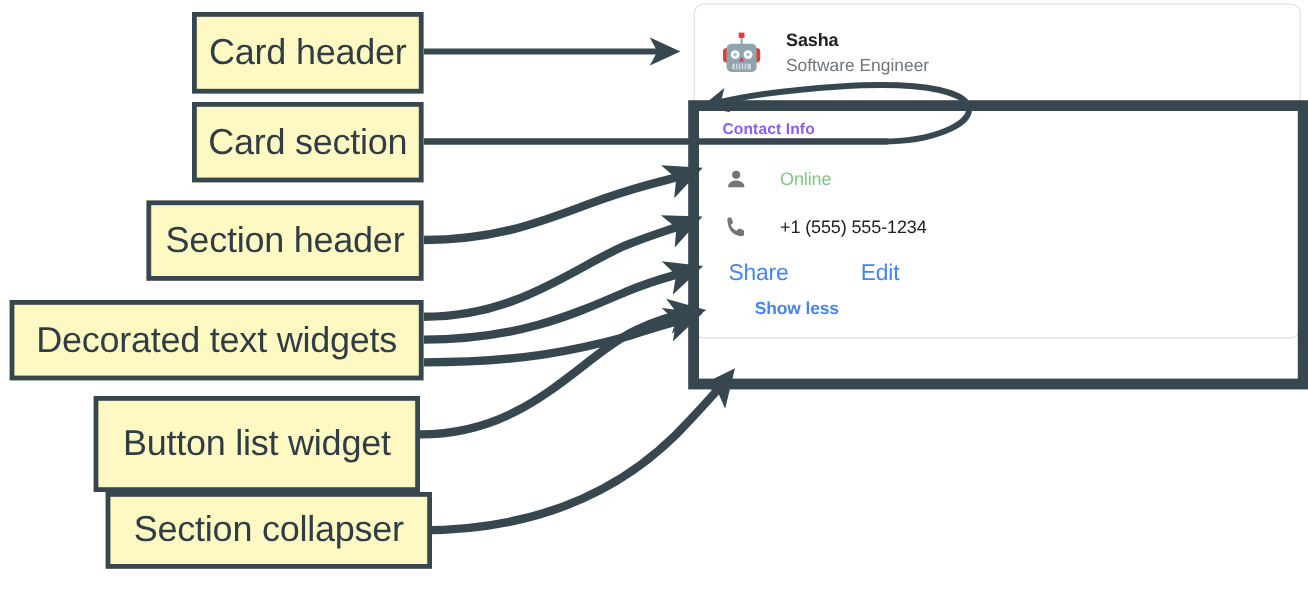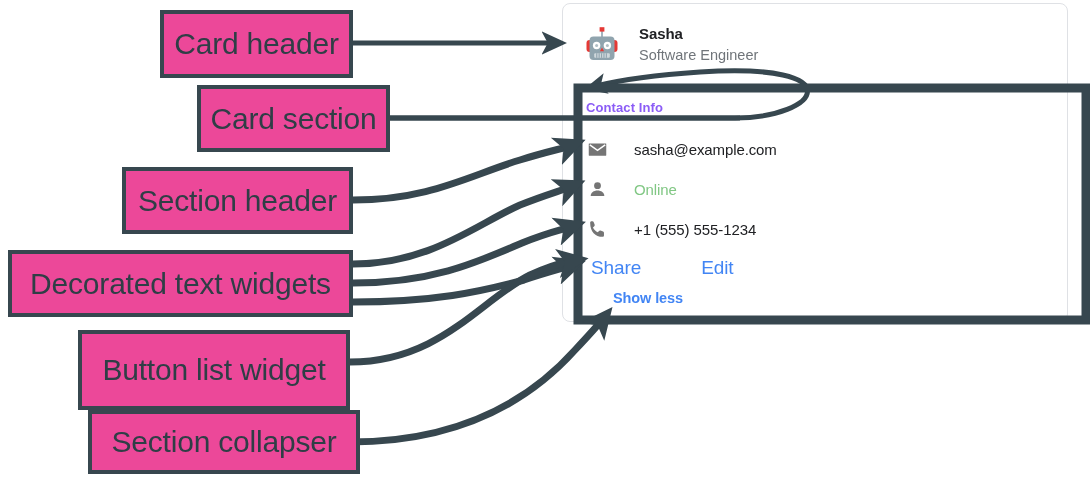--- a/index.html
+++ b/index.html
@@ -10,21 +10,21 @@
     width: 1090px; height: 494px;
     position: relative;
     overflow: hidden;
     font-family: "Liberation Sans", sans-serif;
   }
 
   
   .label-box {
     position: absolute;
     box-sizing: border-box;
-    background: #ec4899;
+    background: #fef9c3;
     border: 4px solid #37474f;
     display: flex;
     align-items: center;
     justify-content: center;
     color: #2f3e46;
     font-size: 30px;
     line-height: 1;
     letter-spacing: -0.2px;
     z-index: 30;
     white-space: nowrap;
@@ -35,21 +35,21 @@
     position: absolute;
     left: 0; top: 0;
     width: 1090px; height: 494px;
     z-index: 20;
     pointer-events: none;
   }
 
   
   #card {
     position: absolute;
-    left: 562px; top: 3px;
+    left: 578px; top: 3px;
     width: 506px;
     box-sizing: border-box;
     background: #ffffff;
     border: 1px solid #dfe1e5;
     border-radius: 8px;
     z-index: 10;
     overflow: visible;
   }
 
   .card-header {
@@ -168,21 +168,21 @@
 
   <path d="M350,362 C440,362 480,300 530,275 C552,265 566,262 572,261" fill="none" stroke="#37474f" stroke-width="7" marker-end="url(#arrowhead-lg)"></path>
 
   <path d="M350,442 C460,442 530,400 575,350 C590,334 598,325 602,320" fill="none" stroke="#37474f" stroke-width="7" marker-end="url(#arrowhead-lg)"></path>
 </svg>
 
 <div class="label-box" style="left:160px; top:10px; width:193px; height:68px;">
   <span>Card header</span>
 </div>
 
-<div class="label-box" style="left:160px; top:85px; width:193px; height:67px;margin-left:37px;">
+<div class="label-box" style="left:160px; top:85px; width:193px; height:67px;">
   <span>Card section</span>
 </div>
 
 <div class="label-box" style="left:122px; top:167px; width:231px; height:67px;">
   <span>Section header</span>
 </div>
 
 <div class="label-box" style="left:8px; top:250px; width:345px; height:67px;justify-content:center;">
   <span>Decorated text widgets</span>
 </div>
@@ -227,29 +227,20 @@
     <span class="header-text">
       <span class="header-name">Sasha</span>
       <span class="header-sub">Software Engineer</span>
     </span>
   </div>
 
   <div class="card-section">
 
     <div class="section-header">Contact Info</div>
 
-    <div class="text-row">
-      <span class="row-icon">
-        <svg viewBox="0 0 24 24" width="21" height="21" fill="#757575">
-          <path d="M2.5 5h19a.5.5 0 0 1 .5.5v13a.5.5 0 0 1-.5.5h-19a.5.5 0 0 1-.5-.5v-13a.5.5 0 0 1 .5-.5z"></path>
-          <path d="M3.2 6.6 L12 13 L20.8 6.6" fill="none" stroke="#ffffff" stroke-width="1.7"></path>
-        </svg>
-      </span>
-      <span class="row-text">sasha@example.com</span>
-    </div>
 
     <div class="text-row">
       <span class="row-icon">
         <svg viewBox="0 0 24 24" width="21" height="21" fill="#757575">
           <circle cx="12" cy="7.6" r="3.9"></circle>
           <path d="M4.2 19.4c0-3.9 3.5-6.3 7.8-6.3s7.8 2.4 7.8 6.3z"></path>
         </svg>
       </span>
       <span class="row-text status-online">Online</span>
     </div>

